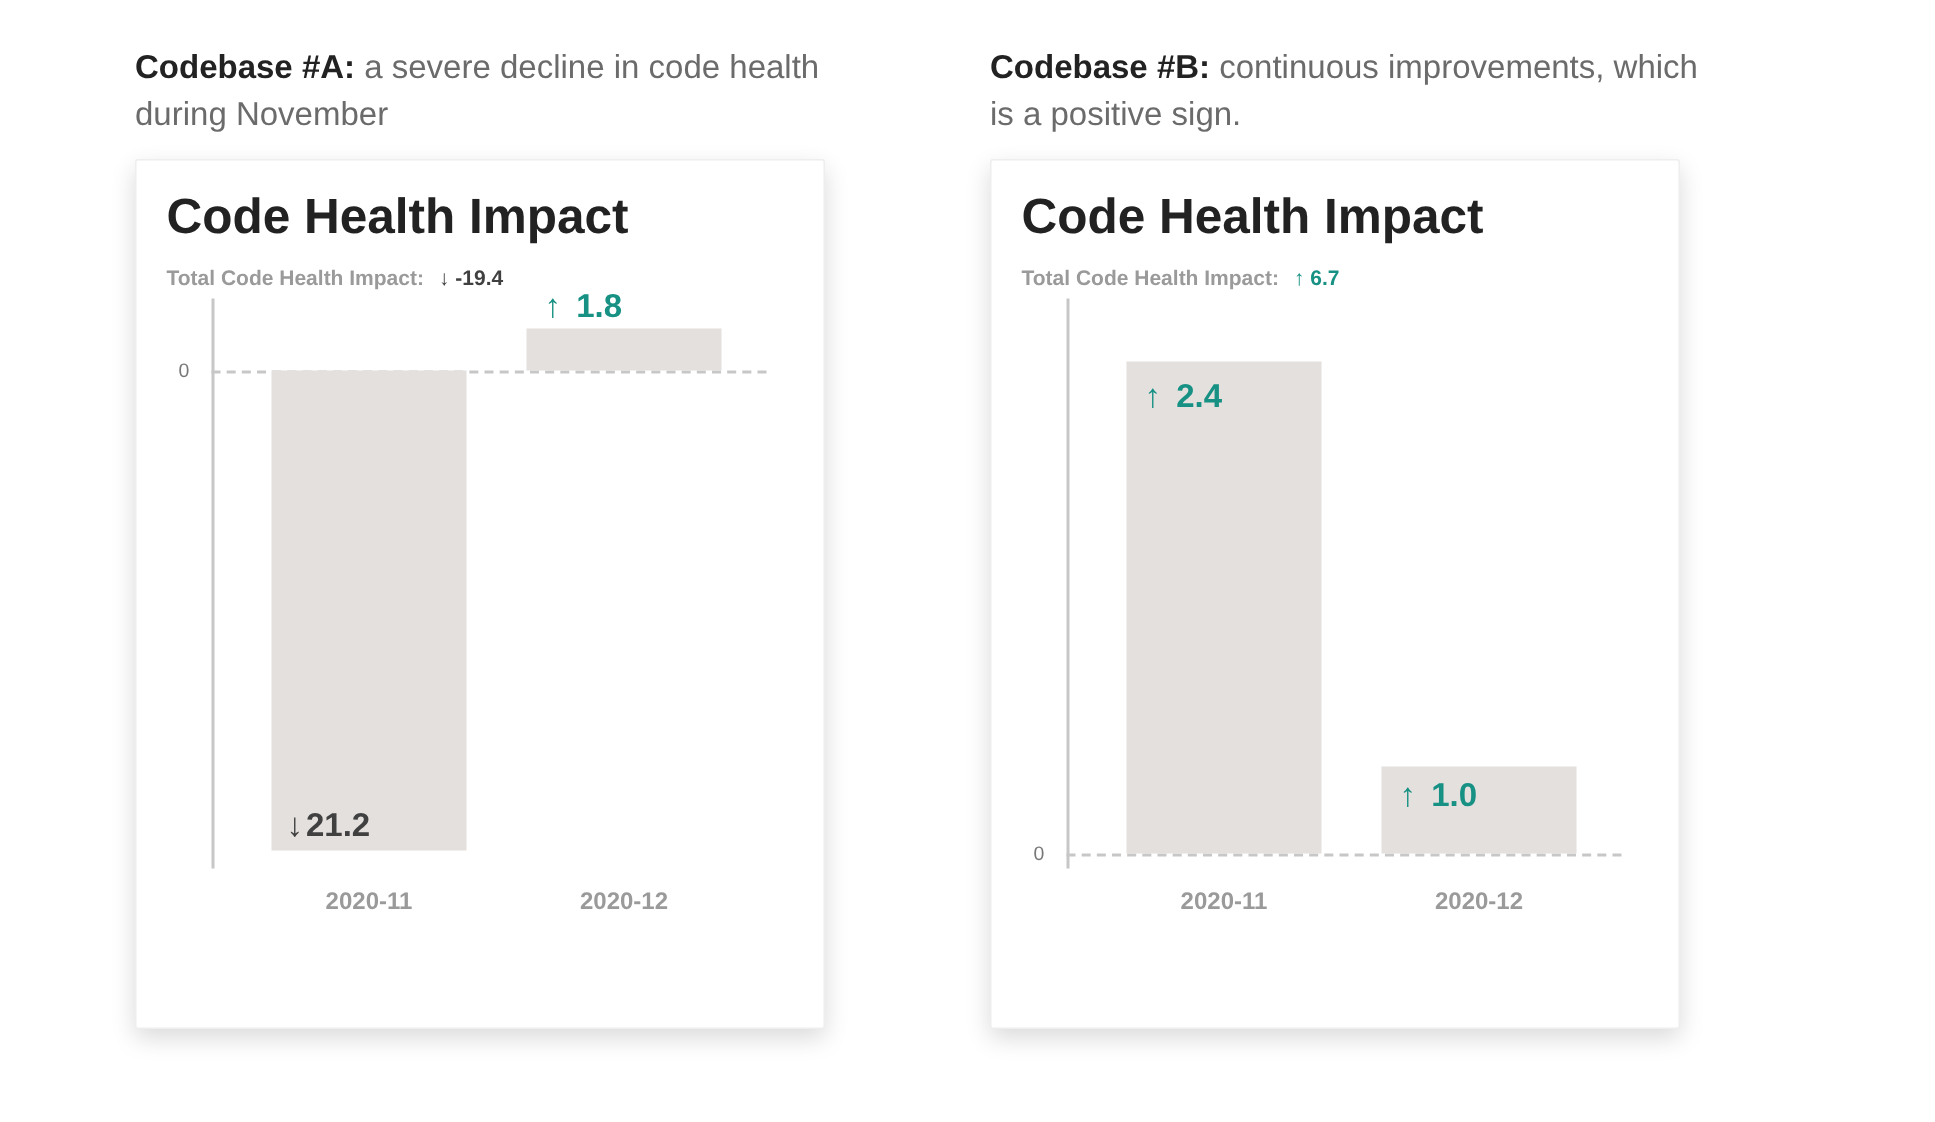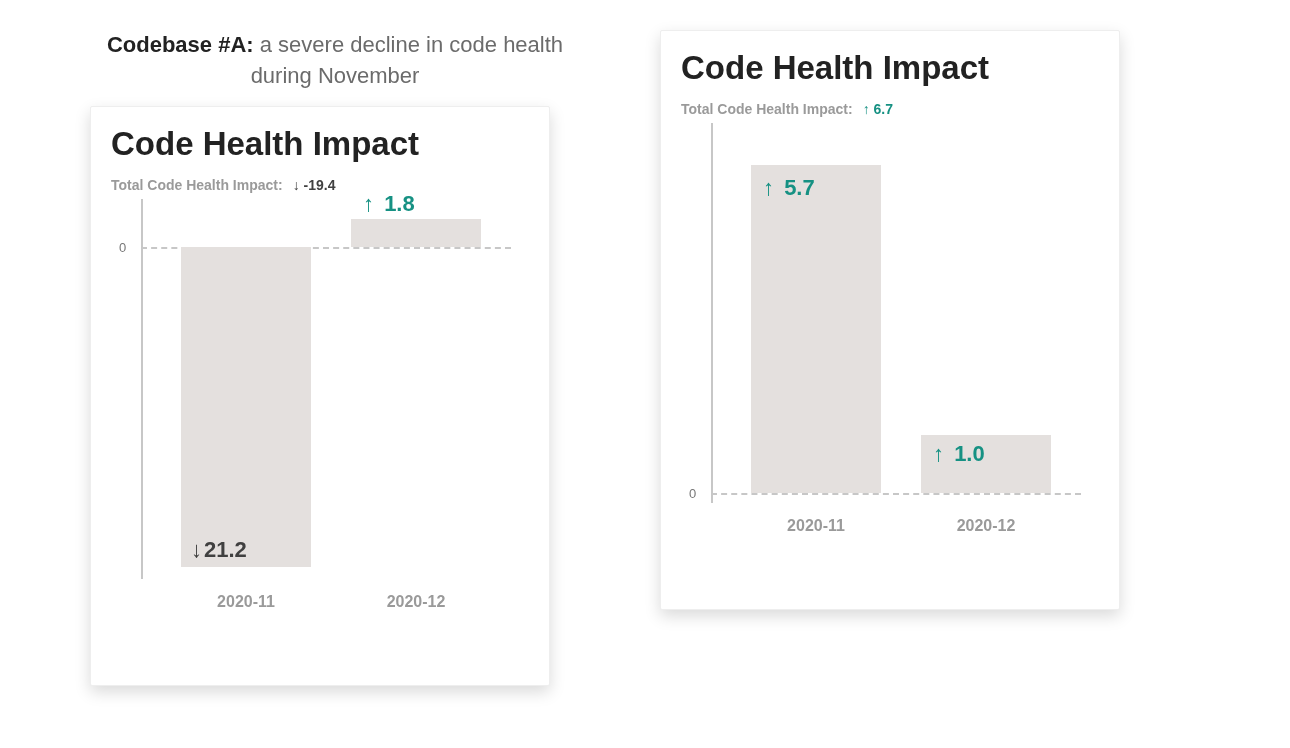--- a/index.html
+++ b/index.html
@@ -17,21 +17,20 @@
   }
   .col {
     flex: 0 0 490px;
   }
   .caption {
     font-size: 22px;
     line-height: 1.4;
     color: #6b6b6b;
     margin-bottom: 14px;
     font-weight: 400;
-    text-align: center;
   }
   .caption strong { color: #222; font-weight: 700; }
   .card {
     background: #ffffff;
     border: 1px solid #eee;
     border-radius: 2px;
     box-shadow: 0 6px 16px rgba(0,0,0,0.15);
     padding: 18px 20px 16px 20px;
     width: 460px;
     height: 580px;
@@ -145,41 +144,44 @@
         <div class="bar" style="left:240px; top:20px; height:28px;"></div>
         <div class="bar-label val-pos" style="left:252px; top:-8px;">
           <span class="arrow-up">↑</span>&nbsp;<span>1.8</span>
         </div>
         <div class="x-tick" style="left:240px;">2020-12</div>
       </div>
     </div>
   </div>
 
   <div class="col">
+    <p class="caption">
+      <strong>Codebase #B:</strong><span> continuous improvements, which is a positive sign.</span>
+    </p>
 
     <div class="card">
       <div class="card-title">Code Health Impact</div>
 
       <div class="total-line">
         <span>Total Code Health Impact:</span>
         <span class="val-pos">
           <span class="arrow-up">↑</span>
           <span>6.7</span>
         </span>
       </div>
 
       <div class="chart-area">
         <div class="y-axis"></div>
 
         <div class="zero-line" style="top:370px;"></div>
         <div class="zero-label" style="top:370px;">0</div>
 
         <div class="bar" style="left:70px; top:42px; height:328px;"></div>
         <div class="bar-label val-pos" style="left:82px; top:52px;">
-          <span class="arrow-up">↑</span>&nbsp;<span>5.7</span>
+          <span class="arrow-up">↑</span>&nbsp;<span>2.4</span>
         </div>
         <div class="x-tick" style="left:70px;">2020-11</div>
 
         <div class="bar" style="left:240px; top:312px; height:58px;"></div>
         <div class="bar-label val-pos" style="left:252px; top:318px;">
           <span class="arrow-up">↑</span>&nbsp;<span>1.0</span>
         </div>
         <div class="x-tick" style="left:240px;">2020-12</div>
       </div>
     </div>

